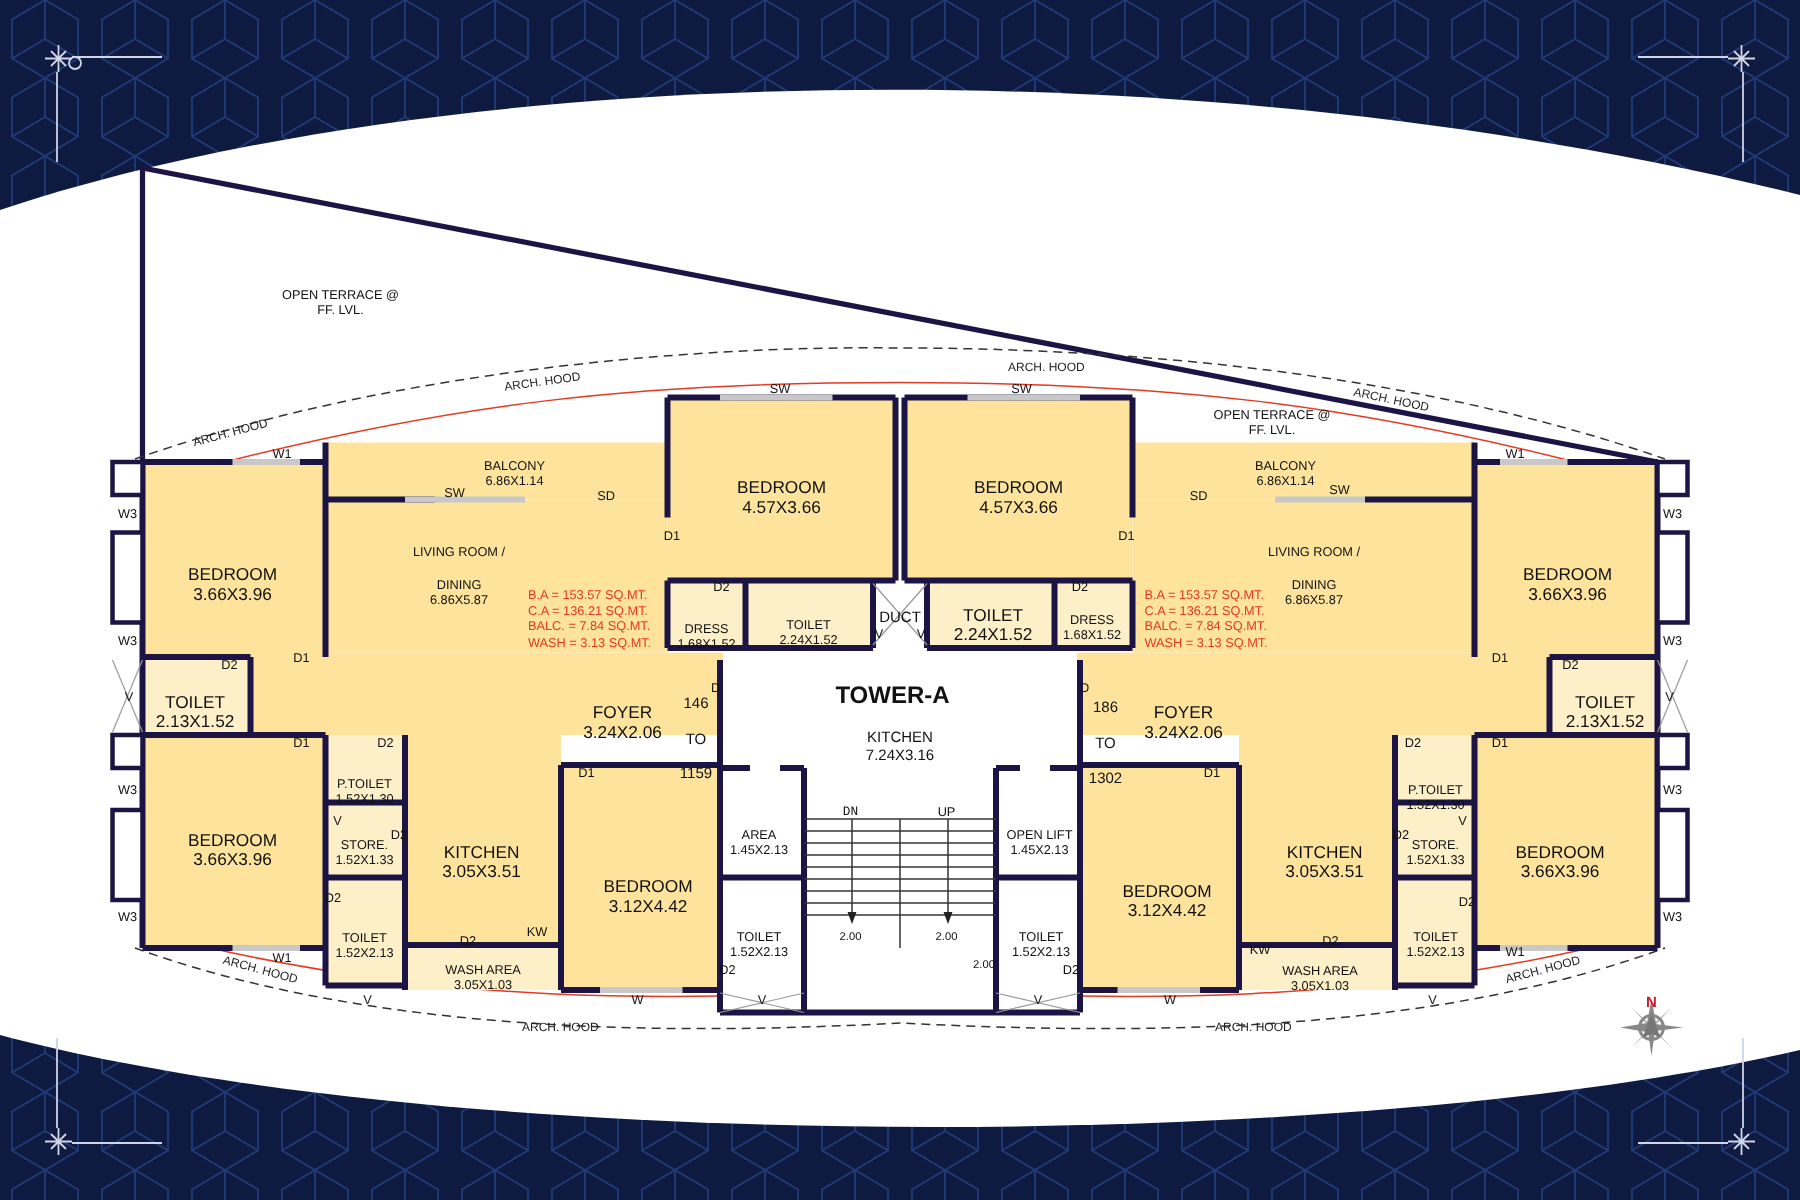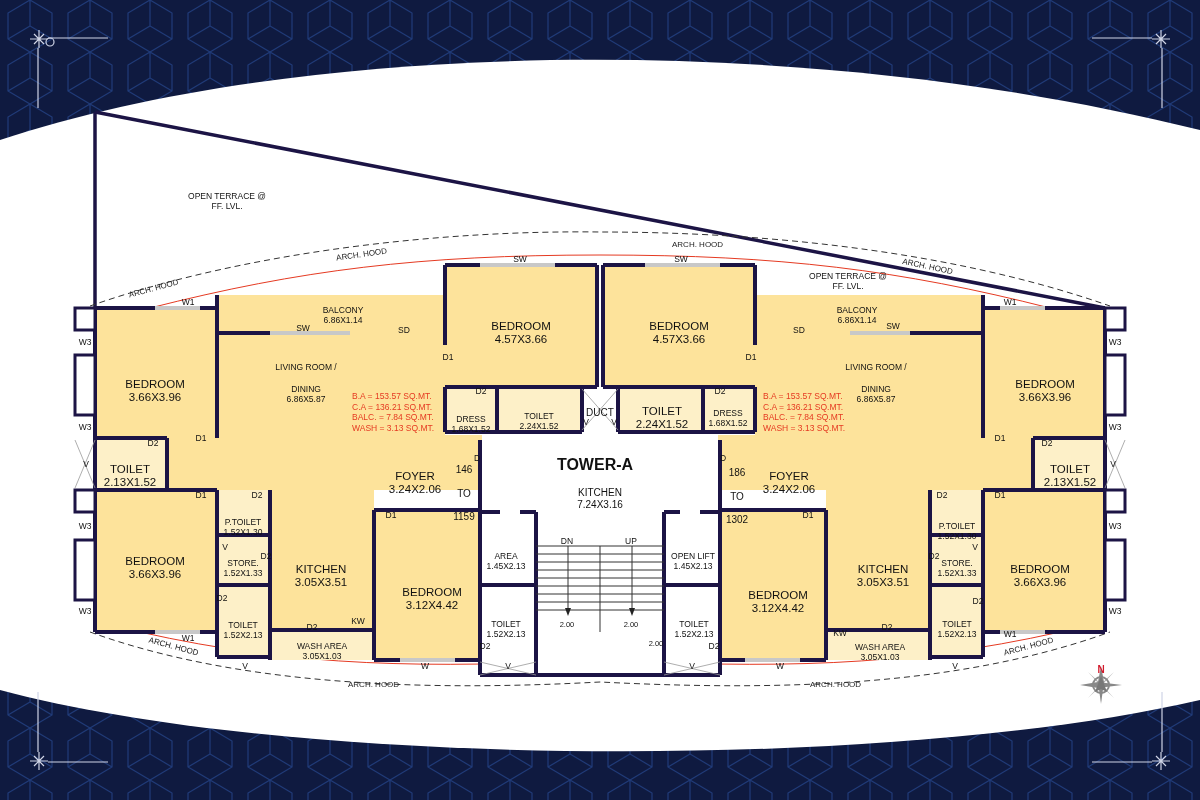--- a/index.html
+++ b/index.html
@@ -338,21 +338,21 @@
     <span class="d">7.24X3.16</span>
 </div>
 <div class="lbl sm" style="left:506px;top:556px;">
   <span class="n">AREA</span>
     <span class="d">1.45X2.13</span>
 </div>
 <div class="lbl sm" style="left:693px;top:556px;">
   <span class="n">OPEN LIFT</span>
     <span class="d">1.45X2.13</span>
 </div>
-<div class="tag" style="left:567px;top:541px;">DN</div>
+<div class="tag" style="left:567px;top:541px;font-family:Liberation Mono, monospace;">DN</div>
 <div class="tag" style="left:631px;top:541px;">UP</div>
 <div class="tag" style="left:567px;top:624px;font-size:7.5px;">2.00</div>
 <div class="tag" style="left:631px;top:624px;font-size:7.5px;">2.00</div>
 <div class="tag" style="left:656px;top:643px;font-size:7.5px;">2.00</div>
 <div class="tag" style="left:600px;top:412px;font-size:10px;">DUCT</div>
 
 <div class="lbl big" style="left:1045px;top:385px;">
   <span class="n">BEDROOM</span>
     <span class="d">3.66X3.96</span>
 </div>

